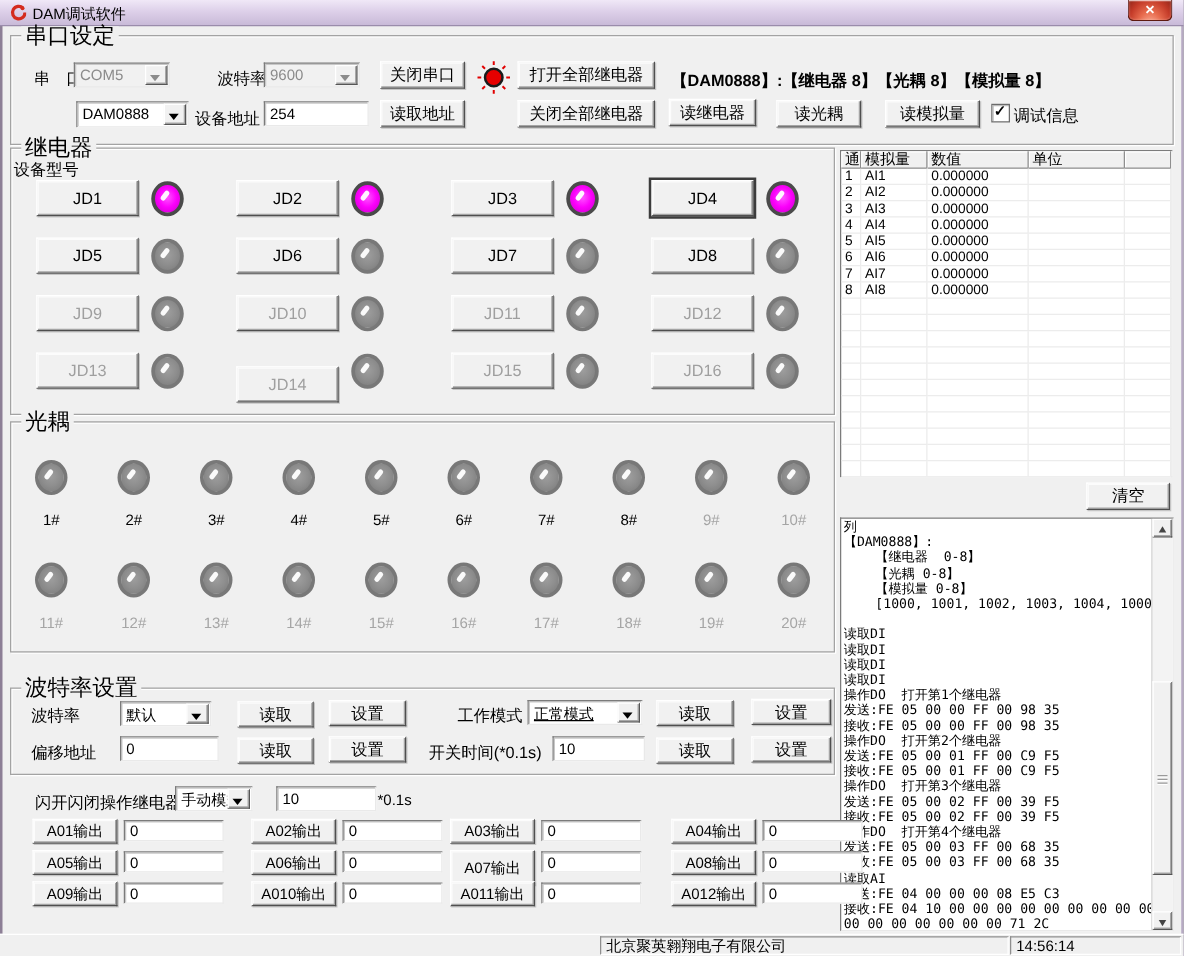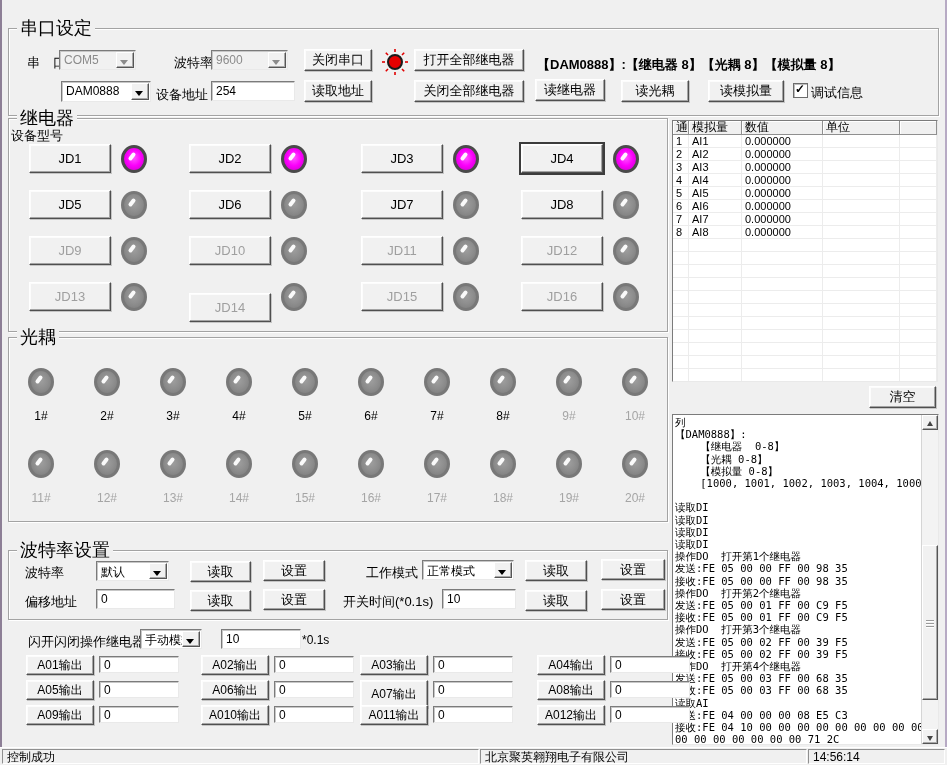--- a/index.html
+++ b/index.html
@@ -79,20 +79,28 @@
   .spanel{position:absolute;top:1px;height:15px;border:1px solid;border-color:#8f8f8f #fff #fff #8f8f8f;
     font-size:12px;line-height:14px;padding-left:4px;box-sizing:border-box;white-space:nowrap;overflow:hidden;}
   
   #serial-led{position:absolute;}
 </style>
 </head>
 <body>
 
 <div id="window">
 
+  <div id="titlebar">
+    <svg id="app-icon" width="14" height="14" viewBox="0 0 14 14">
+      <path d="M11.5 3.5 A5 5 0 1 0 13 7" stroke="#d42b1e" stroke-width="2.6" fill="none"></path>
+      <circle cx="11" cy="3.6" r="1.6" fill="#d42b1e"></circle>
+    </svg>
+    <span id="app-title">DAM调试软件</span>
+    <button id="close-btn">✕</button>
+  </div>
 
   <div class="group" id="grp-serial" style="left:8px;top:28px;width:929px;height:86px;">
     <span class="grouplabel">串口设定</span>
     <span class="lbl" style="left:18px;top:25px;">串　口</span>
     <div class="combo disabled" style="left:50px;top:21px;width:77px;height:20px;">
       <span class="cval">COM5</span>
       <span class="abtn">
           <i></i>
         </span>
     </div>
@@ -456,21 +464,21 @@
     <span class="lbl" style="left:16px;top:13px;">波特率</span>
     <div class="combo" style="left:87px;top:10px;width:73px;height:20px;">
       <span class="cval">默认</span>
       <span class="abtn">
           <i></i>
         </span>
     </div>
     <button class="win-btn" style="left:181px;top:10px;width:61px;height:21px;">读取</button>
     <button class="win-btn" style="left:254px;top:9px;width:62px;height:21px;">设置</button>
     <span class="lbl" style="left:357px;top:13px;">工作模式</span>
-    <div class="combo" style="left:413px;top:9px;width:92px;height:20px;">
+    <div class="combo" style="left:413px;top:9px;width:92px;height:20px;text-decoration:underline;">
       <span class="cval">正常模式</span>
       <span class="abtn">
           <i></i>
         </span>
     </div>
     <button class="win-btn" style="left:516px;top:9px;width:62px;height:21px;">读取</button>
     <button class="win-btn" style="left:592px;top:8px;width:64px;height:21px;">设置</button>
 
     <span class="lbl" style="left:16px;top:42px;">偏移地址</span>
     <input class="field" type="text" style="left: 87px; top: 38px; width: 73px; height: 18px;" value="0">
@@ -513,18 +521,17 @@
       <input class="field" type="text" value="0" style="left: 91px; top: 51px; width: 74px; height: 15px;">
       <button class="win-btn" style="left: 193px; top: 50px; width: 68px; height: 20px; font-size: 12px;">A010输出</button>
       <input class="field" type="text" value="0" style="left: 266px; top: 51px; width: 74px; height: 15px;">
       <button class="win-btn" style="left: 352px; top: 50px; width: 68px; height: 20px; font-size: 12px;">A011输出</button>
       <input class="field" type="text" value="0" style="left: 425px; top: 51px; width: 74px; height: 15px;">
       <button class="win-btn" style="left: 529px; top: 50px; width: 68px; height: 20px; font-size: 12px;">A012输出</button>
       <input class="field" type="text" value="0" style="left: 602px; top: 51px; width: 74px; height: 15px;">
     </div>
 
   <div id="statusbar">
-    <span class="spanel" style="left:2px;width:477px;">控制成功</span>
     <span class="spanel" style="left:480px;width:327px;">北京聚英翱翔电子有限公司</span>
     <span class="spanel" style="left:808px;width:137px;">14:56:14</span>
   </div>
 
 </div>
 
 </body></html>

